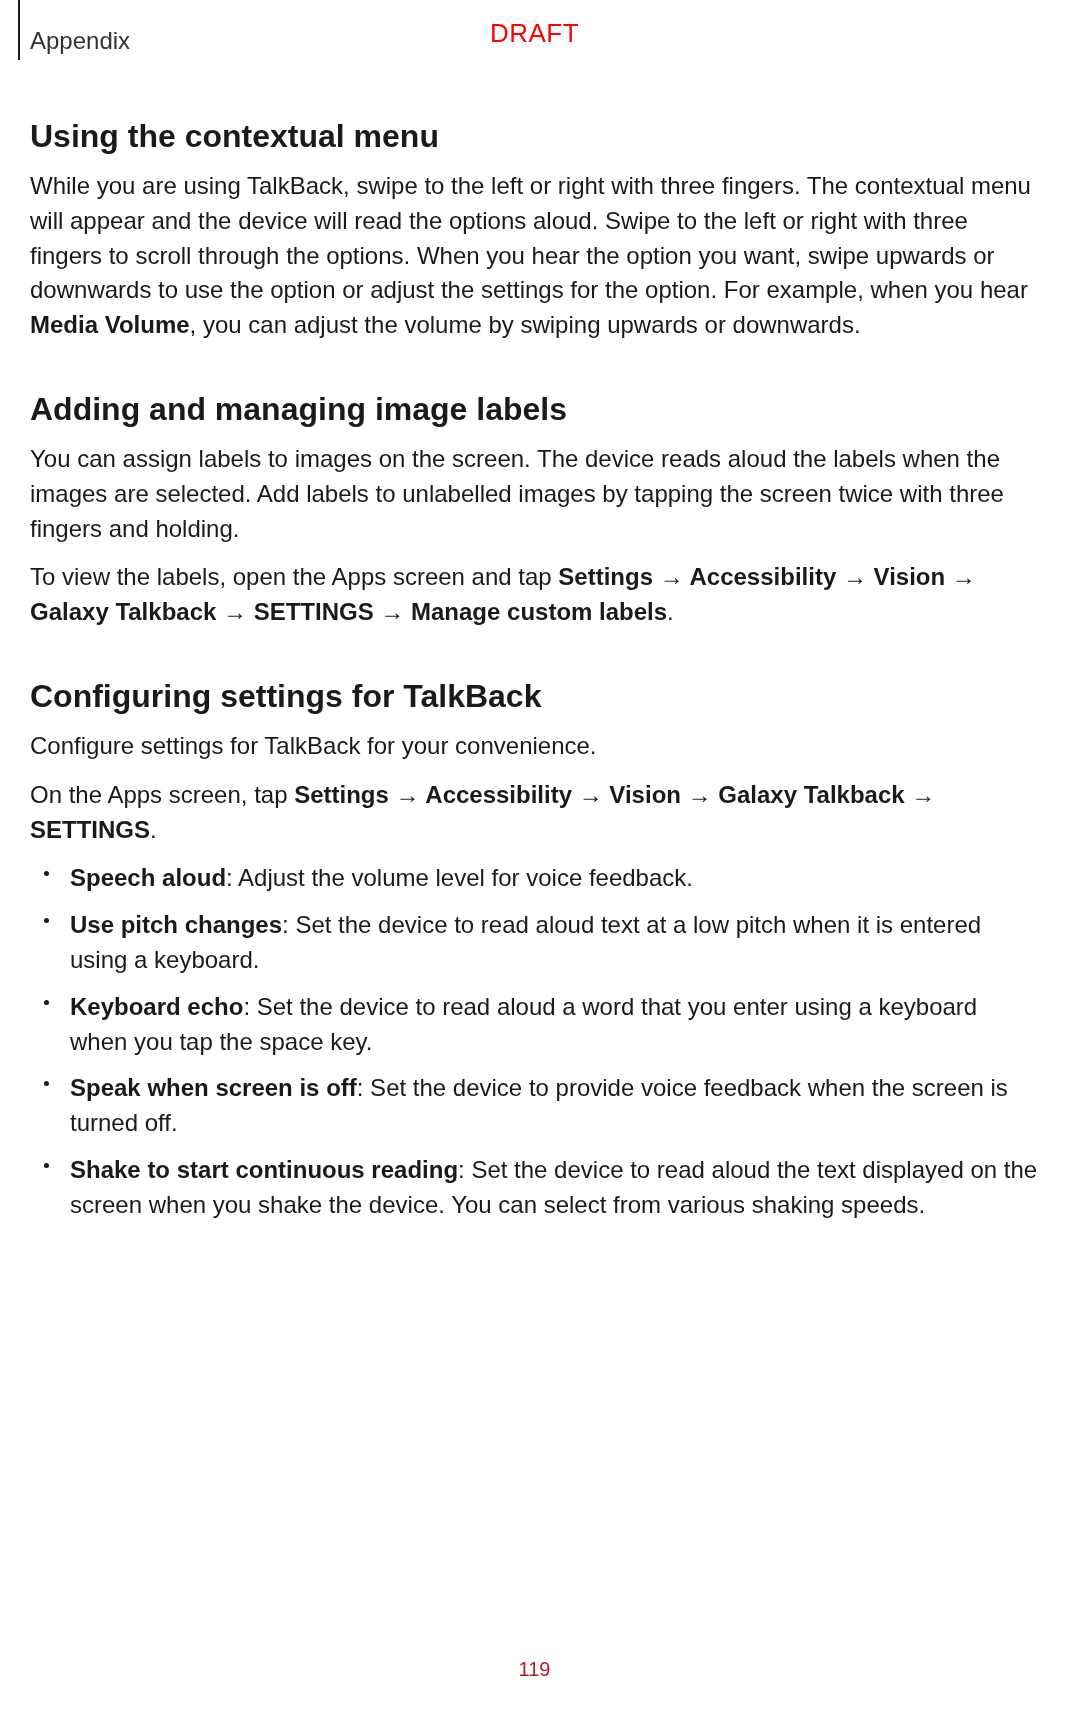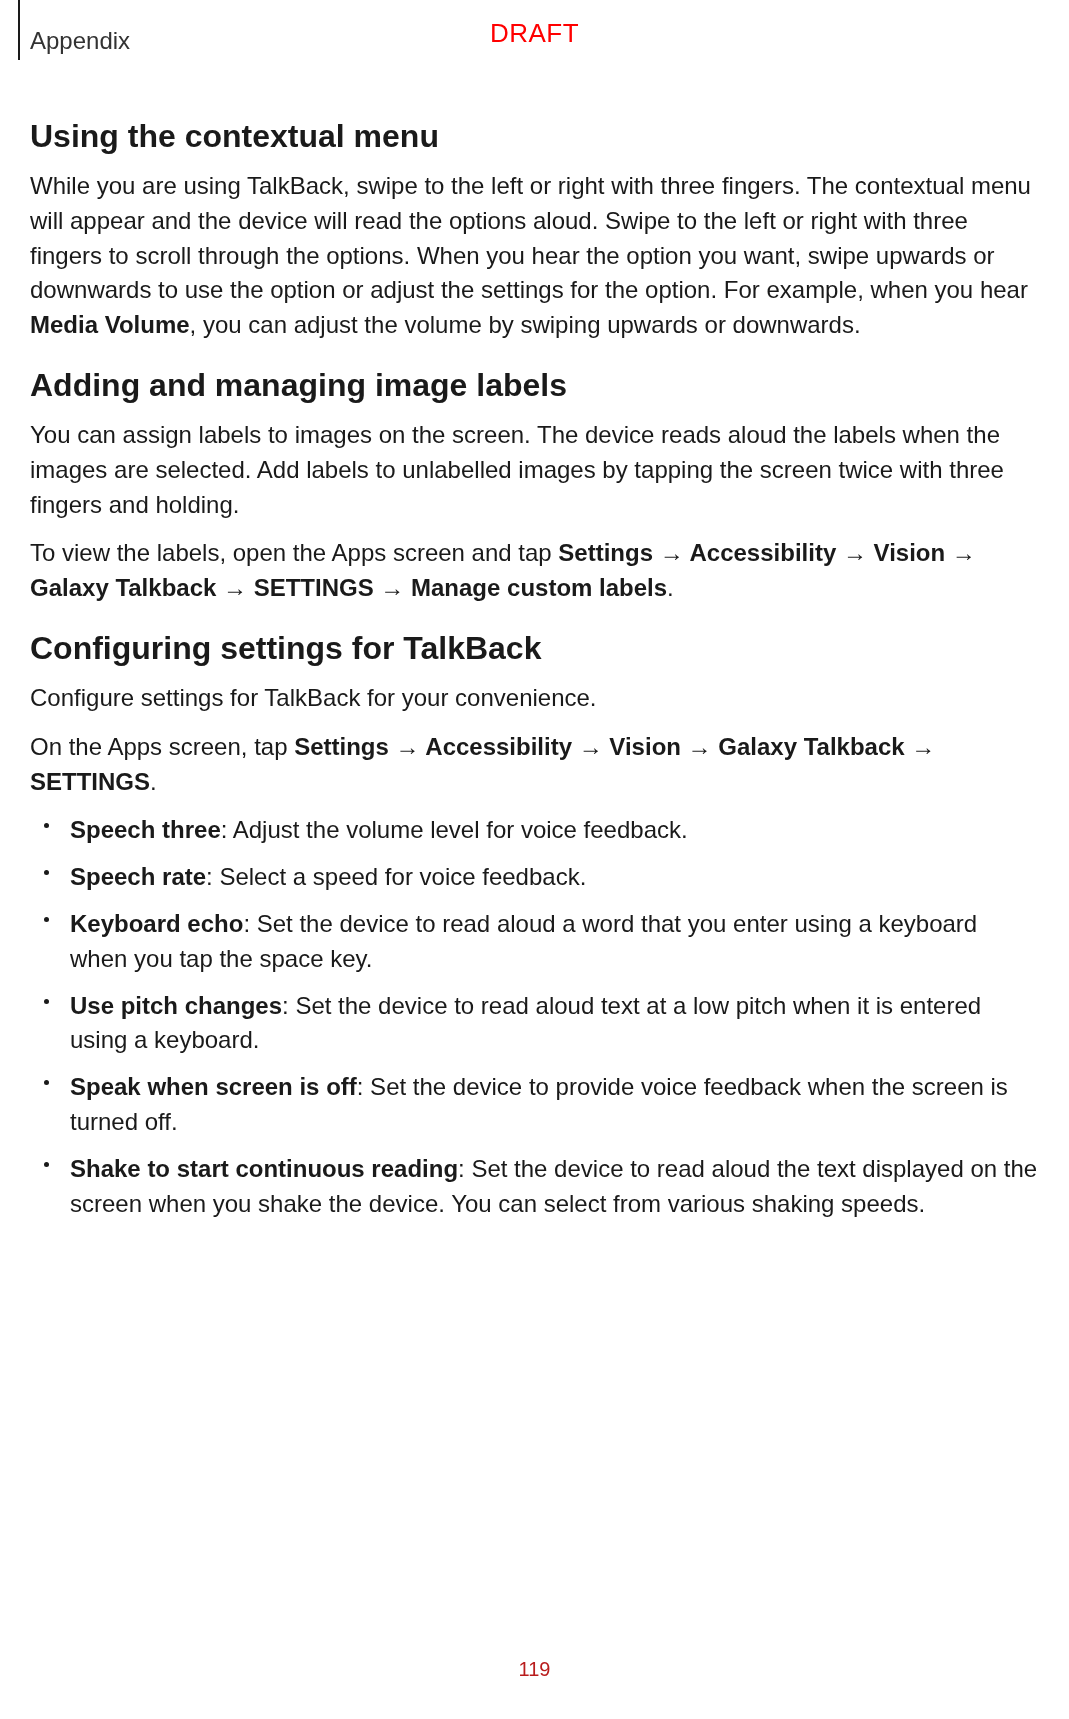--- a/index.html
+++ b/index.html
@@ -2,21 +2,21 @@
 <html><head>
 <meta charset="utf-8">
 <style>
   * { box-sizing: border-box; margin: 0; padding: 0; }
   html, body { width: 1069px; height: 1719px; background: #fff; font-family: "Segoe UI", "Helvetica Neue", Arial, sans-serif; color: #1a1a1a; }
   .page { position: relative; width: 1069px; height: 1719px; padding: 0; }
   .left-rule { position: absolute; left: 18px; top: 0; width: 0; height: 60px; border-left: 2px solid #1a1a1a; }
   .header { position: absolute; left: 30px; top: 27px; font-size: 24px; color: #333; }
   .draft { position: absolute; left: 0; right: 0; top: 18px; text-align: center; color: #ff0000; font-size: 26px; font-weight: 400; letter-spacing: 0.5px; }
   .content { position: absolute; left: 30px; right: 28px; top: 118px; }
-  h2.section { font-size: 32px; font-weight: 700; margin-top: 24px; margin-bottom: 14px; }
+  h2.section { font-size: 32px; font-weight: 700; margin-top: 48px; margin-bottom: 14px; }
   h2.section:first-child { margin-top: 0; }
   p.body { font-size: 24px; line-height: 1.45; margin-bottom: 14px; }
   .bold { font-weight: 700; }
   ul.settings { list-style: none; margin-top: 4px; }
   ul.settings li { position: relative; padding-left: 40px; font-size: 24px; line-height: 1.45; margin-bottom: 12px; }
   ul.settings li .bullet { position: absolute; left: 14px; top: 10px; width: 5px; height: 5px; background: #1a1a1a; border-radius: 50%; }
   .page-number { position: absolute; left: 0; right: 0; bottom: 38px; text-align: center; font-size: 20px; color: #b91c1c; }
 </style>
 </head>
 <body>
@@ -39,24 +39,23 @@
       <span>To view the labels, open the Apps screen and tap </span><span class="bold">Settings → Accessibility → Vision → Galaxy Talkback → SETTINGS → Manage custom labels</span><span>.</span>
     </p>
 
     <h2 class="section">Configuring settings for TalkBack</h2>
     <p class="body">Configure settings for TalkBack for your convenience.</p>
     <p class="body">
       <span>On the Apps screen, tap </span><span class="bold">Settings → Accessibility → Vision → Galaxy Talkback → SETTINGS</span><span>.</span>
     </p>
 
     <ul class="settings">
-      <li><span class="bullet"></span><span class="bold">Speech three</span><span>: Adjust the volume level for voice feedback.</span></li>
-      <li><span class="bullet"></span><span class="bold">Speech rate</span><span>: Select a speed for voice feedback.</span></li>
+      <li><span class="bullet"></span><span class="bold">Speech aloud</span><span>: Adjust the volume level for voice feedback.</span></li>
+      <li><span class="bullet"></span><span class="bold">Use pitch changes</span><span>: Set the device to read aloud text at a low pitch when it is entered using a keyboard.</span></li>
       <li><span class="bullet"></span><span class="bold">Keyboard echo</span><span>: Set the device to read aloud a word that you enter using a keyboard when you tap the space key.</span></li>
-      <li><span class="bullet"></span><span class="bold">Use pitch changes</span><span>: Set the device to read aloud text at a low pitch when it is entered using a keyboard.</span></li>
       <li><span class="bullet"></span><span class="bold">Speak when screen is off</span><span>: Set the device to provide voice feedback when the screen is turned off.</span></li>
       <li><span class="bullet"></span><span class="bold">Shake to start continuous reading</span><span>: Set the device to read aloud the text displayed on the screen when you shake the device. You can select from various shaking speeds.</span></li>
     </ul>
 
   </div>
 
   <div class="page-number">119</div>
 </div>
 
 </body></html>

